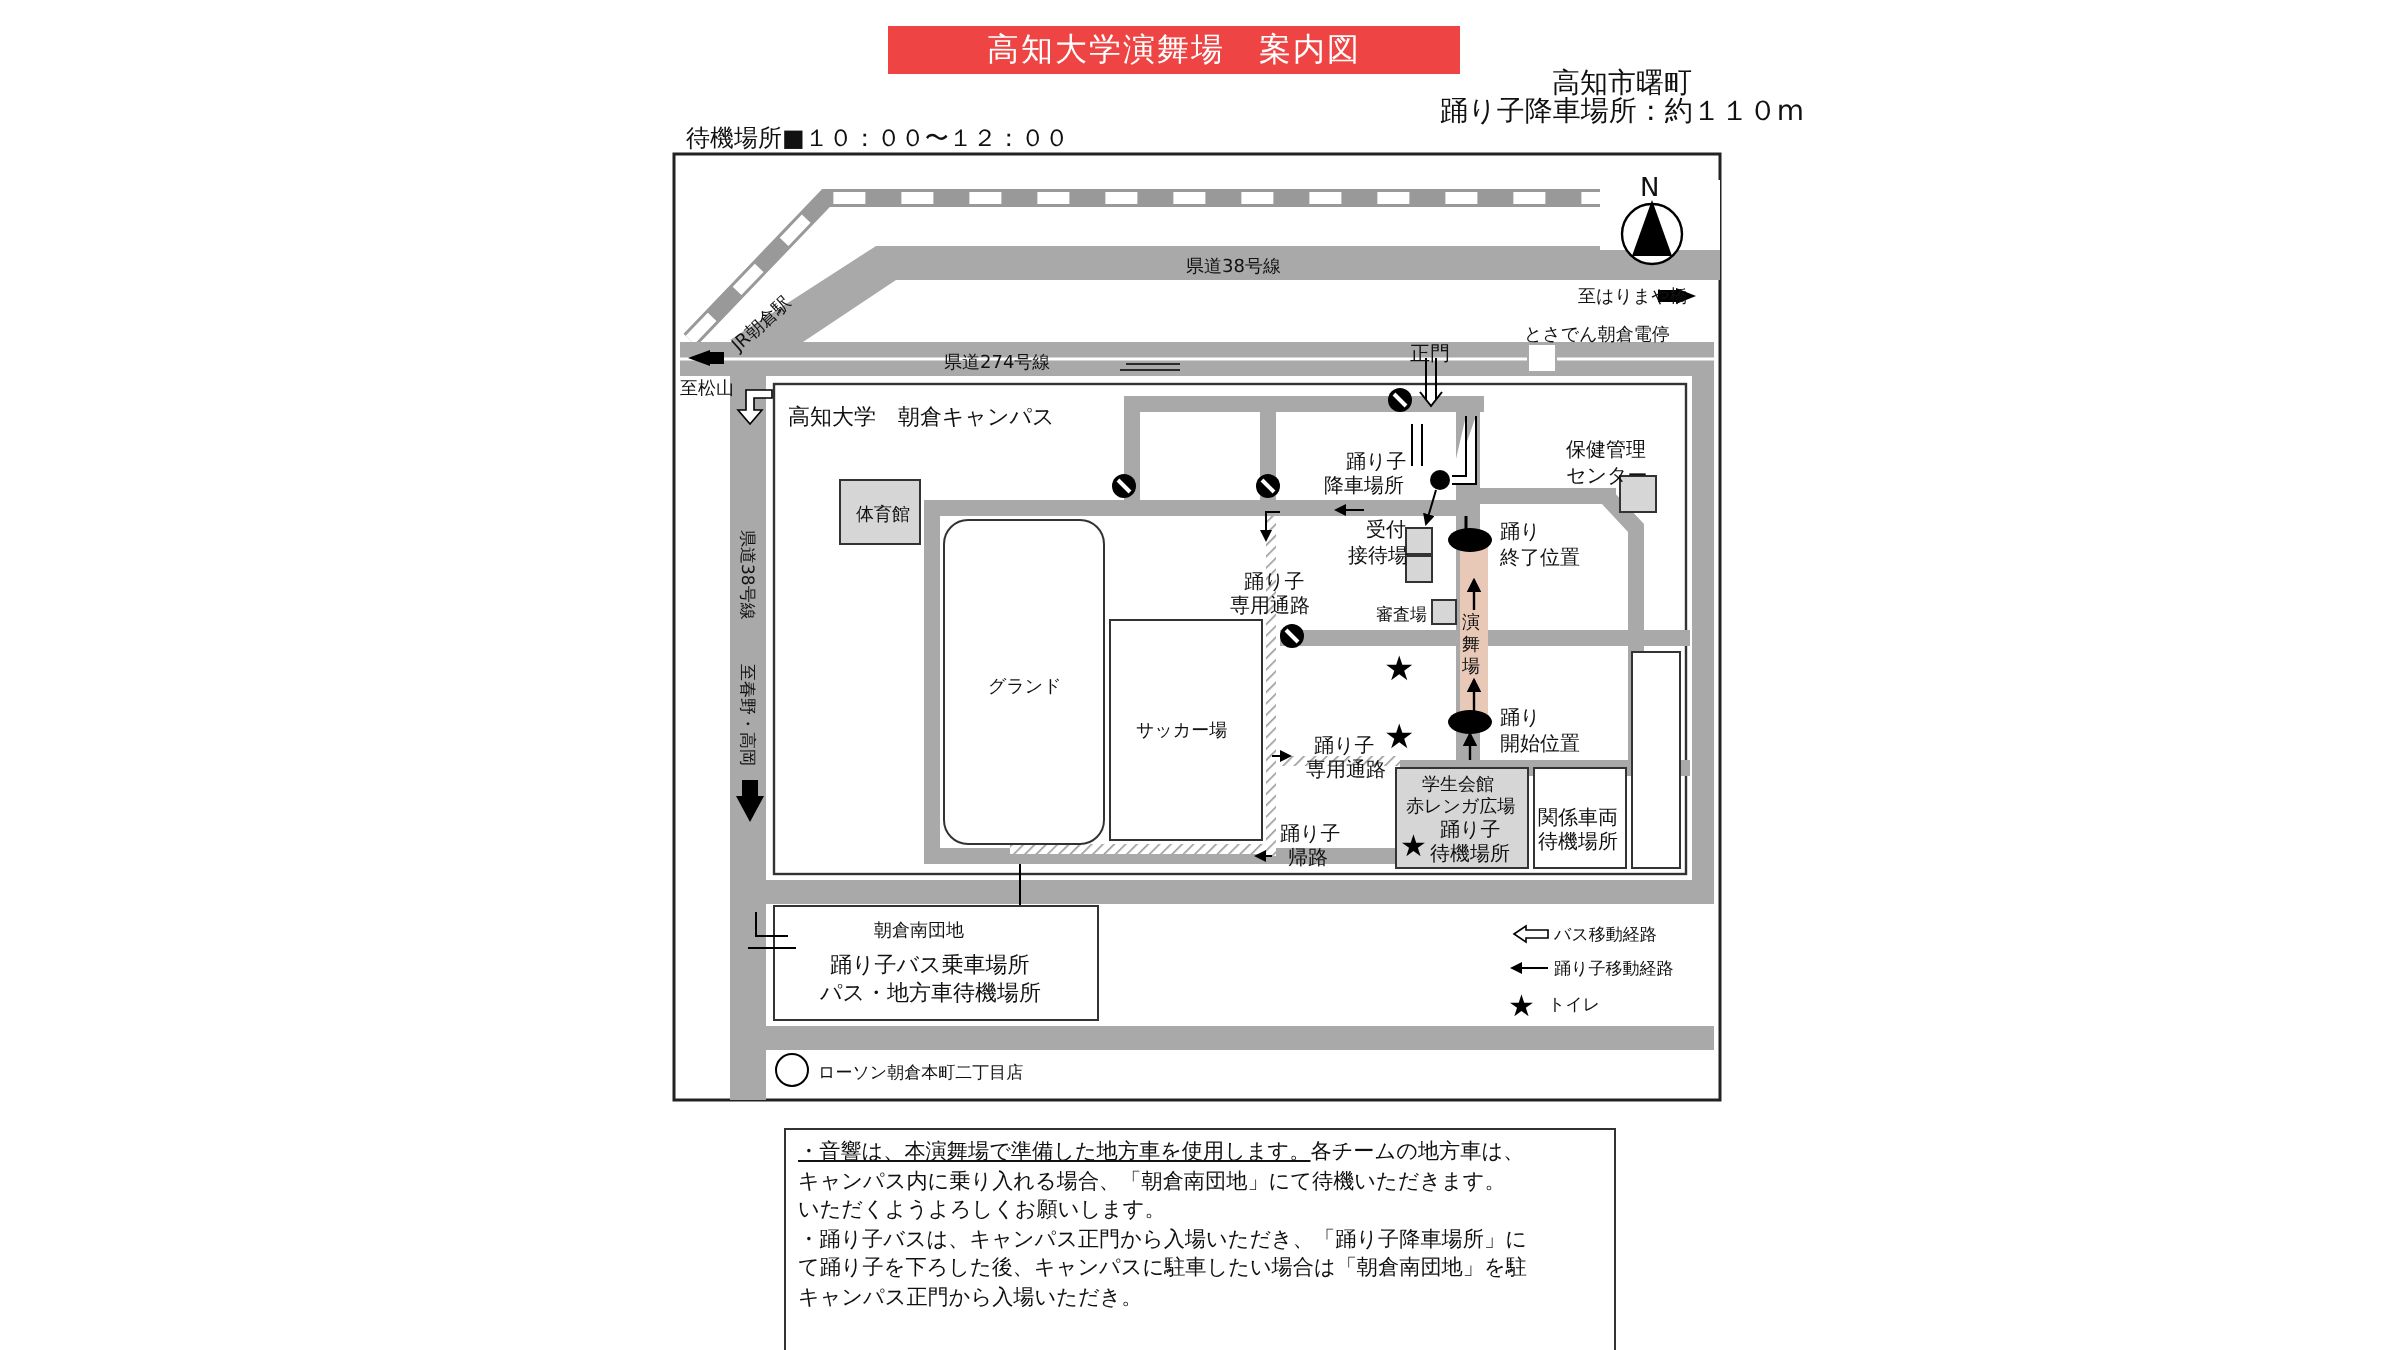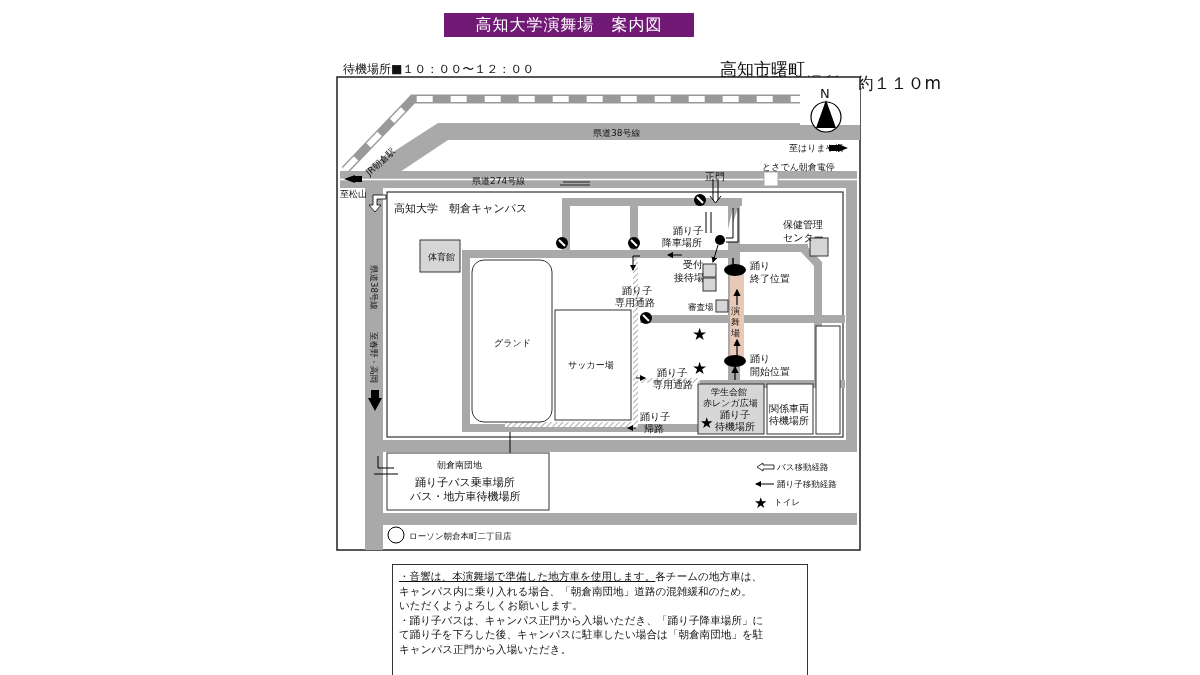--- a/index.html
+++ b/index.html
@@ -1,19 +1,19 @@
 <!DOCTYPE html>
 <html><head>
 <meta charset="utf-8">
 <style>
   html,body{margin:0;padding:0;background:#ffffff;}
   body{width:1200px;height:675px;position:relative;overflow:hidden;font-family:"DejaVu Sans",sans-serif;color:#111;}
-  .title-bar{position:absolute;left:444px;top:13px;width:250px;height:24px;background:#701a75;color:#fff;text-align:center;font-size:16px;line-height:24px;letter-spacing:1px;}
+  .title-bar{position:absolute;left:444px;top:13px;width:286px;height:24px;background:#ef4444;color:#fff;text-align:center;font-size:16px;line-height:24px;letter-spacing:1px;}
   .time{position:absolute;left:343px;top:61px;font-size:12px;white-space:nowrap;}
-  .place{position:absolute;left:720px;top:62px;font-size:17px;line-height:14px;white-space:nowrap;}
+  .place{position:absolute;left:720px;top:35px;font-size:14px;line-height:14px;white-space:nowrap;text-align:center;}
   svg.map{position:absolute;left:0;top:0;}
   .notes{position:absolute;left:392px;top:564px;width:416px;height:136px;border:1.5px solid #333;box-sizing:border-box;padding:4px 6px;font-size:10.6px;line-height:14.6px;}
   .notes .u{text-decoration:underline;}
   .mlabel{font-family:"DejaVu Sans",sans-serif;fill:#111;}
 </style>
 </head>
 <body>
 
 <div class="title-bar">高知大学演舞場　案内図</div>
 <div class="time"><span>待機場所■</span><span>１０：００〜１２：００</span></div>
@@ -211,18 +211,18 @@
     <text x="410" y="500" font-size="11">パス・地方車待機場所</text>
     <text x="409" y="539" font-size="8.5">ローソン朝倉本町二丁目店</text>
     <text x="777" y="470" font-size="8.5">バス移動経路</text>
     <text x="777" y="487" font-size="8.5">踊り子移動経路</text>
     <text x="774" y="505" font-size="8.5">トイレ</text>
   </g>
 </svg>
 
 <div class="notes">
   <div><span class="u">・音響は、本演舞場で準備した地方車を使用します。</span><span>各チームの地方車は、</span></div>
-  <div>キャンパス内に乗り入れる場合、「朝倉南団地」道路の混雑緩和のため。</div>
+  <div>キャンパス内に乗り入れる場合、「朝倉南団地」にて待機いただきます。</div>
   <div>いただくようよろしくお願いします。</div>
   <div>・踊り子バスは、キャンパス正門から入場いただき、「踊り子降車場所」に</div>
   <div>て踊り子を下ろした後、キャンパスに駐車したい場合は「朝倉南団地」を駐</div>
   <div>キャンパス正門から入場いただき。</div>
 </div>
 
 </body></html>

